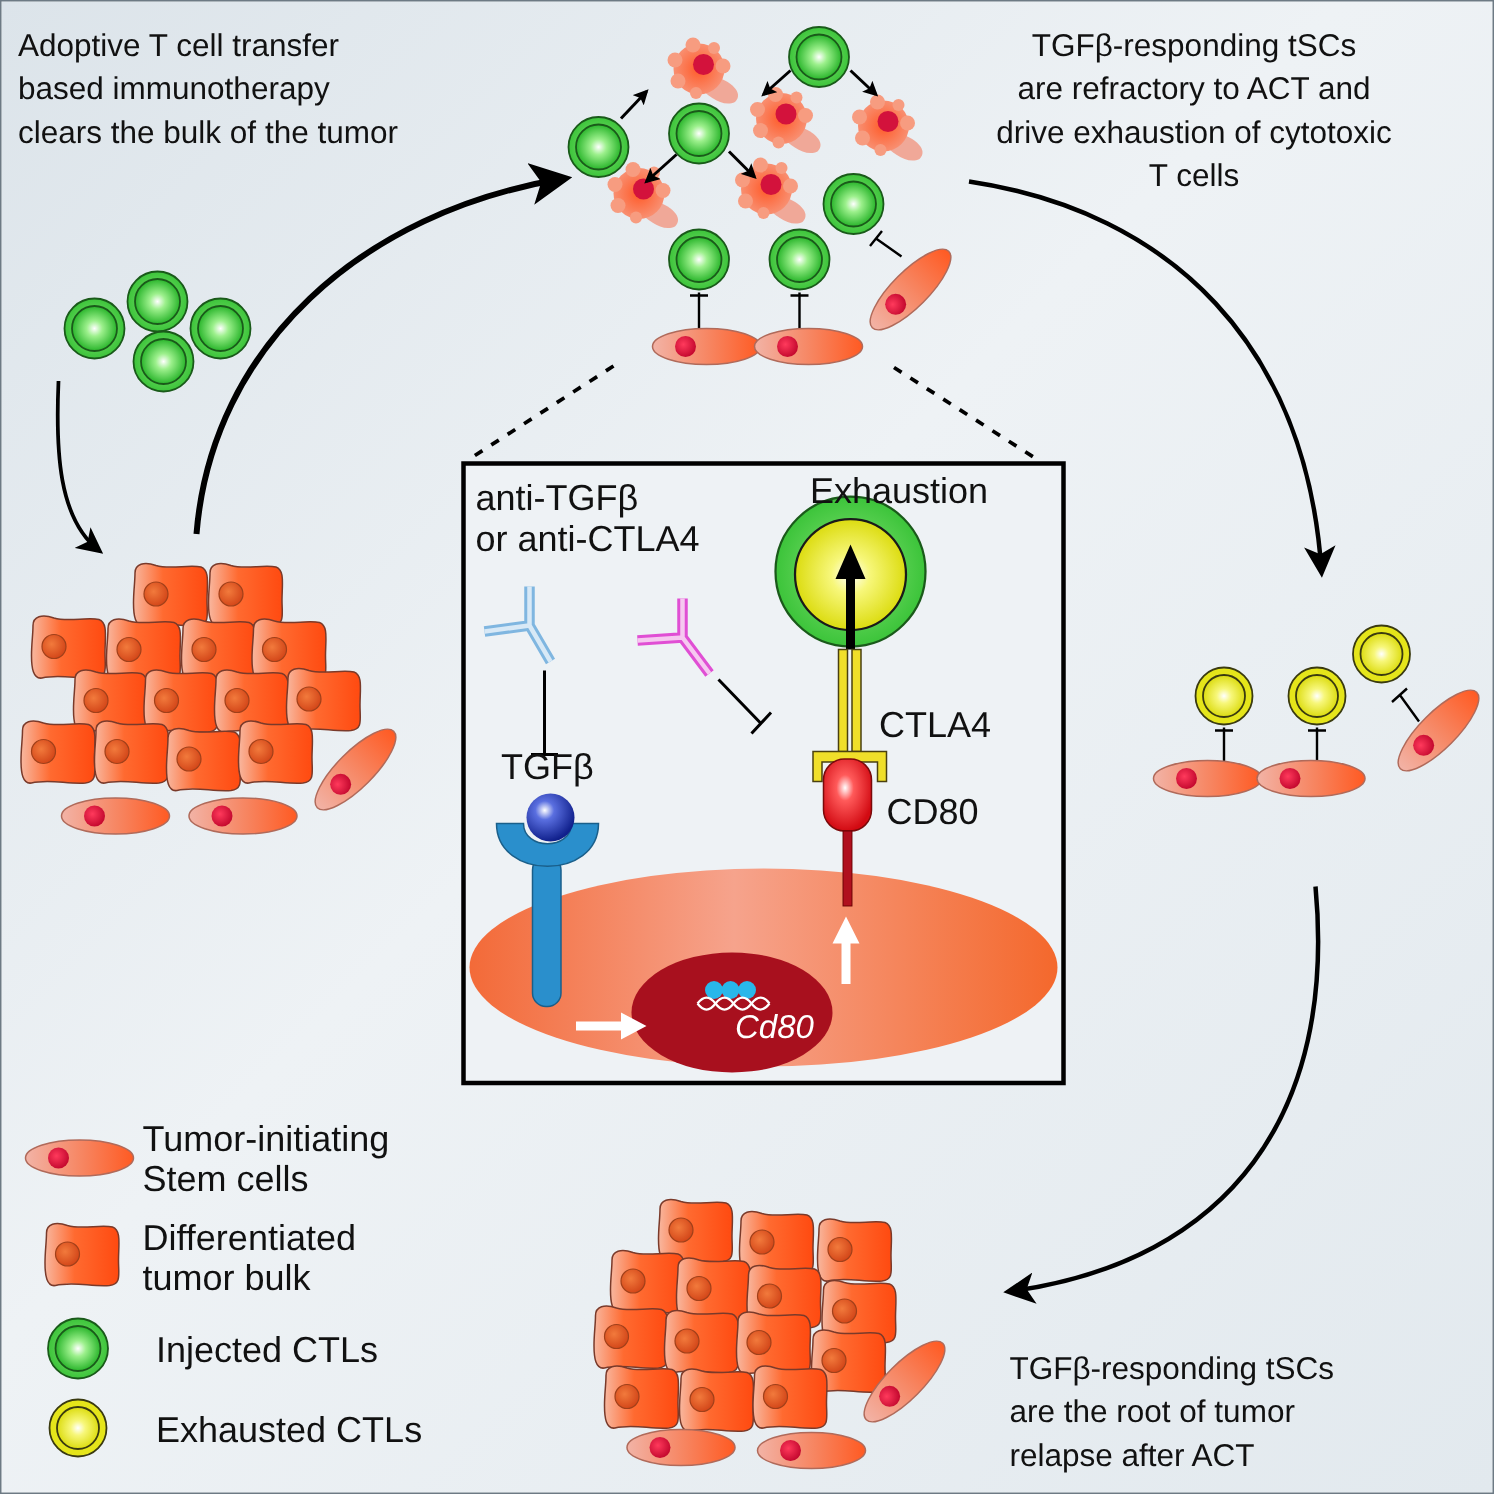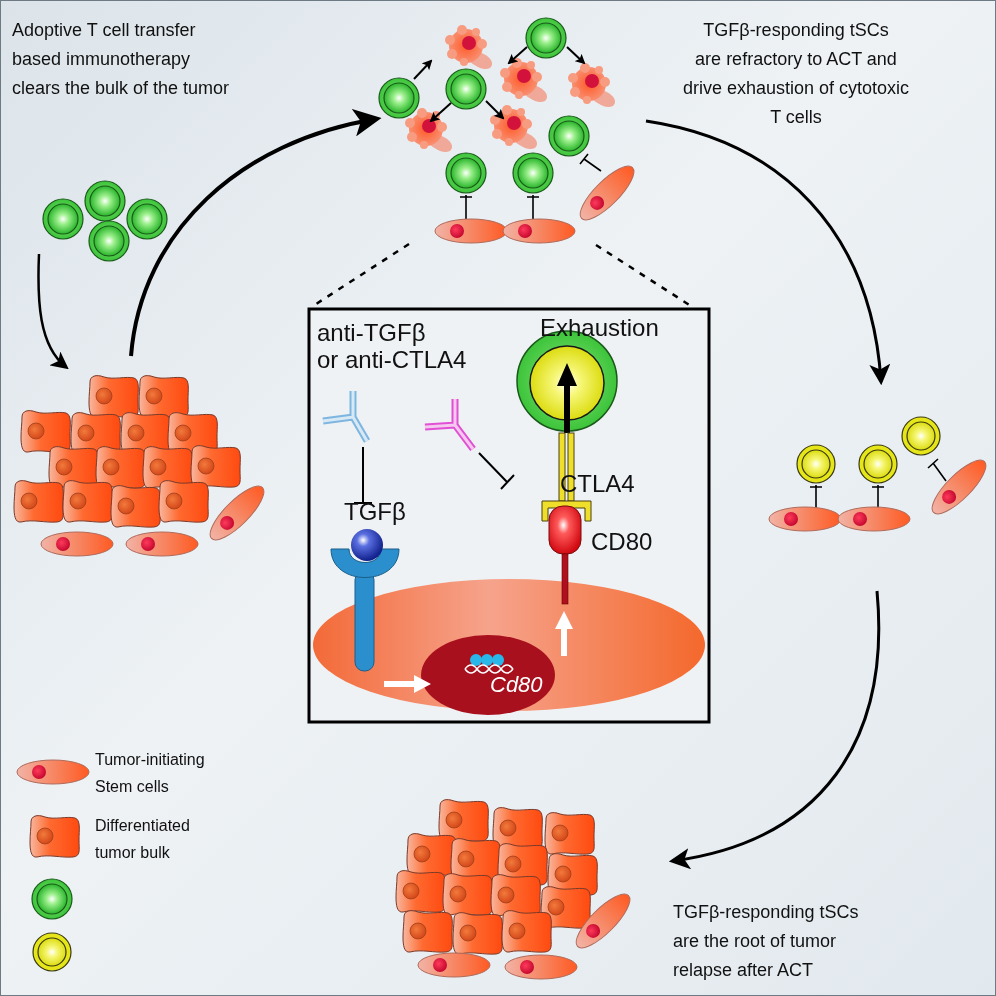--- a/index.html
+++ b/index.html
@@ -1,23 +1,23 @@
 <!DOCTYPE html>
 <html><head>
 <meta charset="utf-8">
 <style>
   html, body { margin: 0; padding: 0; }
   body { width: 996px; height: 996px; overflow: hidden; font-family: "Liberation Sans", sans-serif; }
   #stage { position: relative; width: 996px; height: 996px;
     background: linear-gradient(135deg, #dce4ea 0%, #eef2f5 45%, #e2e9ee 100%);
     border: 1px solid #6d7a84; box-sizing: border-box; }
   svg#diagram { position: absolute; left: 0; top: 0; width: 996px; height: 996px; }
-  .lbl { position: absolute; color: #111; font-size: 18px; line-height: 29px; white-space: pre; }
+  .lbl { position: absolute; color: #111; font-size: 21px; line-height: 29px; white-space: pre; }
   .lbl.c { text-align: center; }
-  .lbl.sm { font-size: 16px; line-height: 27px; }
+  .lbl.sm { font-size: 24px; line-height: 27px; }
   .lbl.inbox { font-size: 24px; line-height: 27px; }
   .lbl.it { font-style: italic; color: #fff; font-size: 22px; }
 </style>
 </head>
 <body>
 
 <div id="stage">
 <svg id="diagram" viewBox="0 0 996 996">
   <defs>
     <radialGradient id="gGreen" cx="0.5" cy="0.5" r="0.5">
@@ -265,22 +265,24 @@
 are refractory to ACT and
 drive exhaustion of cytotoxic
 T cells</div>
 <div class="lbl" style="left:672px;top:897px;">TGFβ-responding tSCs
 are the root of tumor
 relapse after ACT</div>
 
 <div class="lbl inbox" style="left:316px;top:318px;">anti-TGFβ
 or anti-CTLA4</div>
 <div class="lbl inbox" style="left:539px;top:313px;">Exhaustion</div>
-<div class="lbl inbox" style="left:333px;top:497px;margin-left:10px;">TGFβ</div>
-<div class="lbl inbox" style="left:559px;top:469px;text-align:right;">CTLA4</div>
+<div class="lbl inbox" style="left:333px;top:497px;">TGFβ</div>
+<div class="lbl inbox" style="left:585px;top:469px;text-align:right;">CTLA4</div>
 <div class="lbl inbox" style="left:590px;top:527px;">CD80</div>
 <div class="lbl it" style="left:489px;top:669px;">Cd80</div>
 
 <div class="lbl sm" style="left:94px;top:745px;">Tumor-initiating
 Stem cells</div>
 <div class="lbl sm" style="left:94px;top:811px;">Differentiated
 tumor bulk</div>
+<div class="lbl sm" style="left:103px;top:886px;">Injected CTLs</div>
+<div class="lbl sm" style="left:103px;top:939px;">Exhausted CTLs</div>
 </div>
 
 </body></html>

